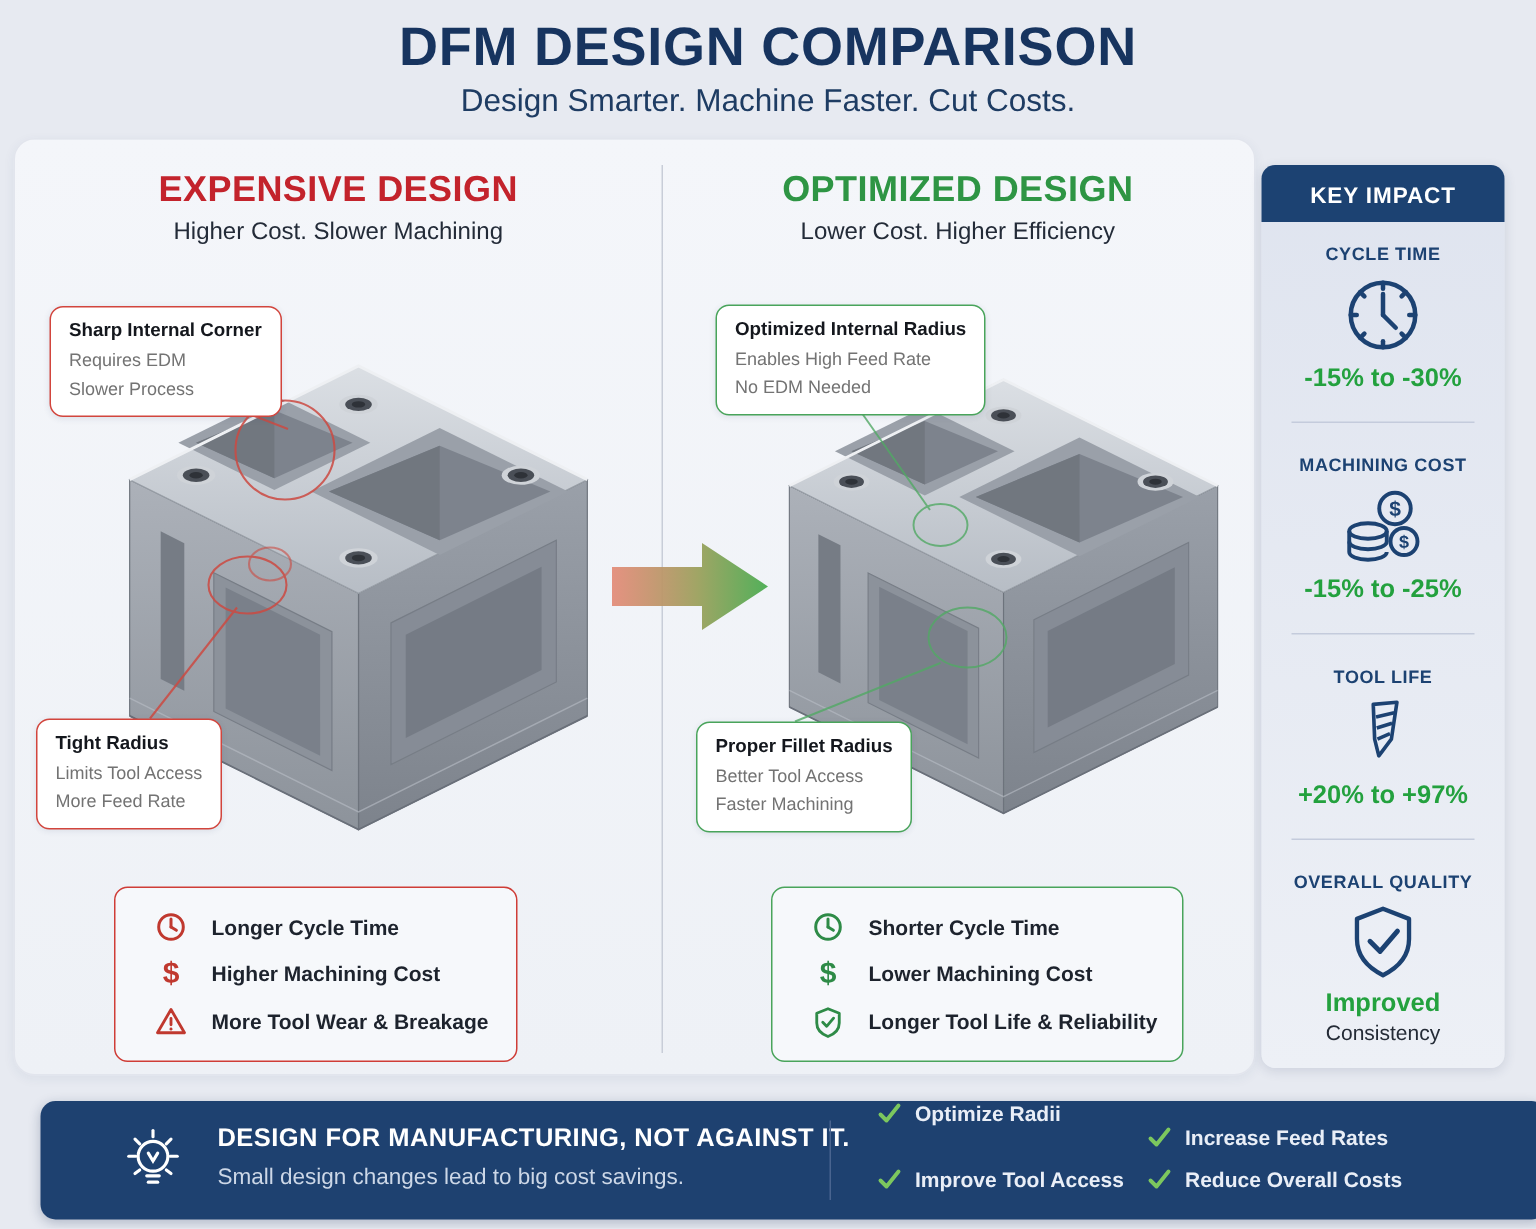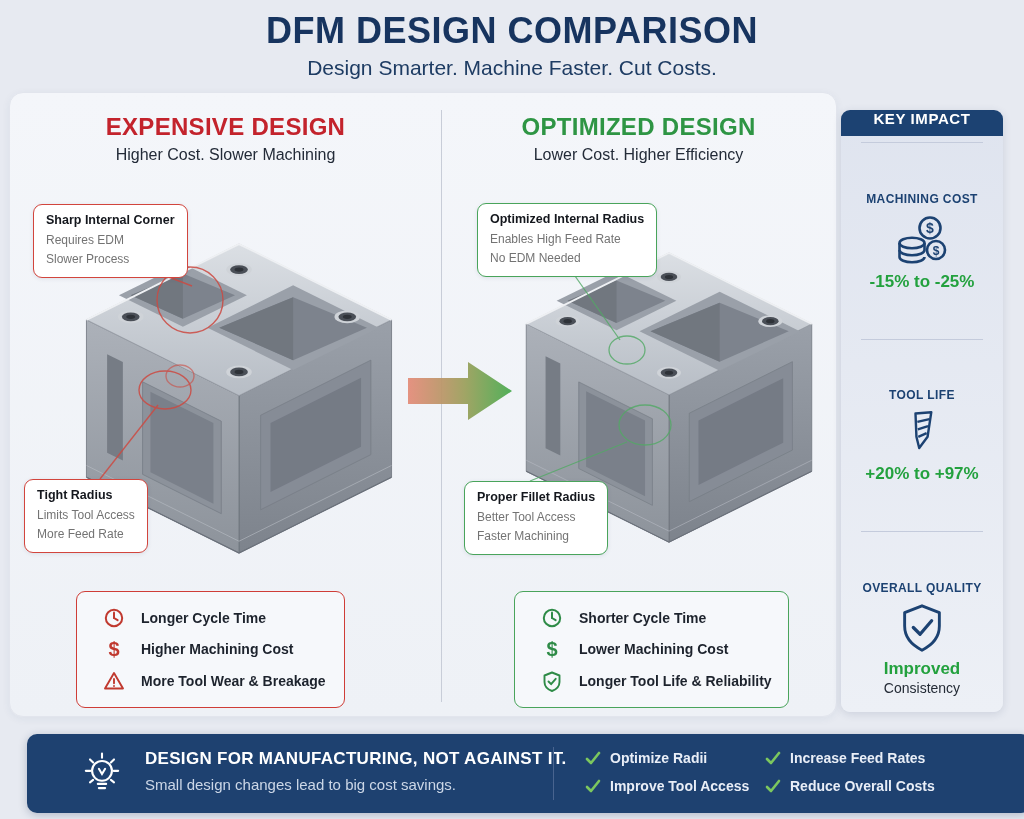--- a/index.html
+++ b/index.html
@@ -69,21 +69,21 @@
   
   .sidebar{
     position:absolute;left:841px;top:110px;width:162px;height:602px;
     background:linear-gradient(180deg,#dfe4ef 0%,#edf0f6 100%);
     border-radius:9px;box-shadow:0 2px 8px rgba(40,60,100,.14);
     display:flex;flex-direction:column;
   }
   .sidebar-header{
     background:#1c4272;color:#ffffff;border-radius:9px 9px 0 0;
     font-size:15px;font-weight:800;letter-spacing:.6px;text-align:center;
-    padding:0 0 9px 0;
+    padding:12px 0 9px 0;
   }
   .ki-body{flex:1;display:flex;flex-direction:column;justify-content:space-between;padding:6px 0 10px 0;}
   .ki-section{text-align:center;padding:8px 4px 6px 4px;}
   .ki-title{font-size:12px;font-weight:800;letter-spacing:.4px;color:#1c4272;margin-bottom:6px;}
   .ki-icon{display:flex;justify-content:center;margin-bottom:4px;}
   .ki-value{font-size:17px;font-weight:800;color:#23a13e;}
   .ki-subvalue{font-size:14px;color:#242b36;margin-top:1px;}
   .ki-divider{height:1px;background:#c4cbdc;margin:0 20px;}
   
   .footer{
@@ -283,20 +283,41 @@
         </svg>
     </span>
     <span class="s-label">Longer Tool Life &amp; Reliability</span>
   </div>
 </div>
 
 <div class="sidebar">
   <div class="sidebar-header">KEY IMPACT</div>
   <div class="ki-body">
 
+    <div class="ki-section">
+      <div class="ki-title">CYCLE TIME</div>
+      <div class="ki-icon">
+        <svg width="56" height="56" viewBox="0 0 56 56">
+            <g fill="none" stroke="#1c4272" stroke-width="3" stroke-linecap="round">
+          <circle cx="28" cy="28" r="21.5"></circle>
+          <path d="M28,6.5 v4"></path>
+              <path d="M49.5,28 h-4"></path>
+              <path d="M28,49.5 v-4"></path>
+              <path d="M6.5,28 h4"></path>
+          <path d="M43.2,12.8 l-2.8,2.8"></path>
+              <path d="M43.2,43.2 l-2.8,-2.8"></path>
+              <path d="M12.8,43.2 l2.8,-2.8"></path>
+              <path d="M12.8,12.8 l2.8,2.8"></path>
+          <path d="M28,28 V14"></path>
+              <path d="M28,28 L36.5,36.5"></path>
+        </g>
+          </svg>
+      </div>
+      <div class="ki-value">-15% to -30%</div>
+    </div>
     <div class="ki-divider"></div>
 
     <div class="ki-section">
       <div class="ki-title">MACHINING COST</div>
       <div class="ki-icon">
         <svg width="56" height="56" viewBox="0 0 56 56">
           <g fill="none" stroke="#1c4272" stroke-width="2.6">
             <circle cx="36" cy="16" r="10.5"></circle>
             <circle cx="42" cy="38" r="9"></circle>
             <ellipse cx="18" cy="31" rx="12.5" ry="5.2"></ellipse>
@@ -357,21 +378,21 @@
       <path d="M10.5,9 l3,3"></path>
         <path d="M33.5,9 l-3,3"></path>
       <path d="M10.5,31 l3,-2.3"></path>
         <path d="M33.5,31 l-3,-2.3"></path>
     </g>
   </svg>
   <div class="f-title">DESIGN FOR MANUFACTURING, NOT AGAINST IT.</div>
   <div class="f-subtitle">Small design changes lead to big cost savings.</div>
   <div class="f-divider"></div>
 
-  <div class="f-check-row" style="left:558px;top:16px;">
+  <div class="f-check-row" style="left:558px;top:0;">
     <svg width="16" height="16" viewBox="0 0 16 16">
         <path d="M2,9 l4,4 l8,-10" fill="none" stroke="#7cc75e" stroke-width="2.6" stroke-linecap="round" stroke-linejoin="round"></path>
       </svg>
     <span class="f-check-label">Optimize Radii</span>
   </div>
   <div class="f-check-row" style="left:558px;top:44px;">
     <svg width="16" height="16" viewBox="0 0 16 16">
         <path d="M2,9 l4,4 l8,-10" fill="none" stroke="#7cc75e" stroke-width="2.6" stroke-linecap="round" stroke-linejoin="round"></path>
       </svg>
     <span class="f-check-label">Improve Tool Access</span>

